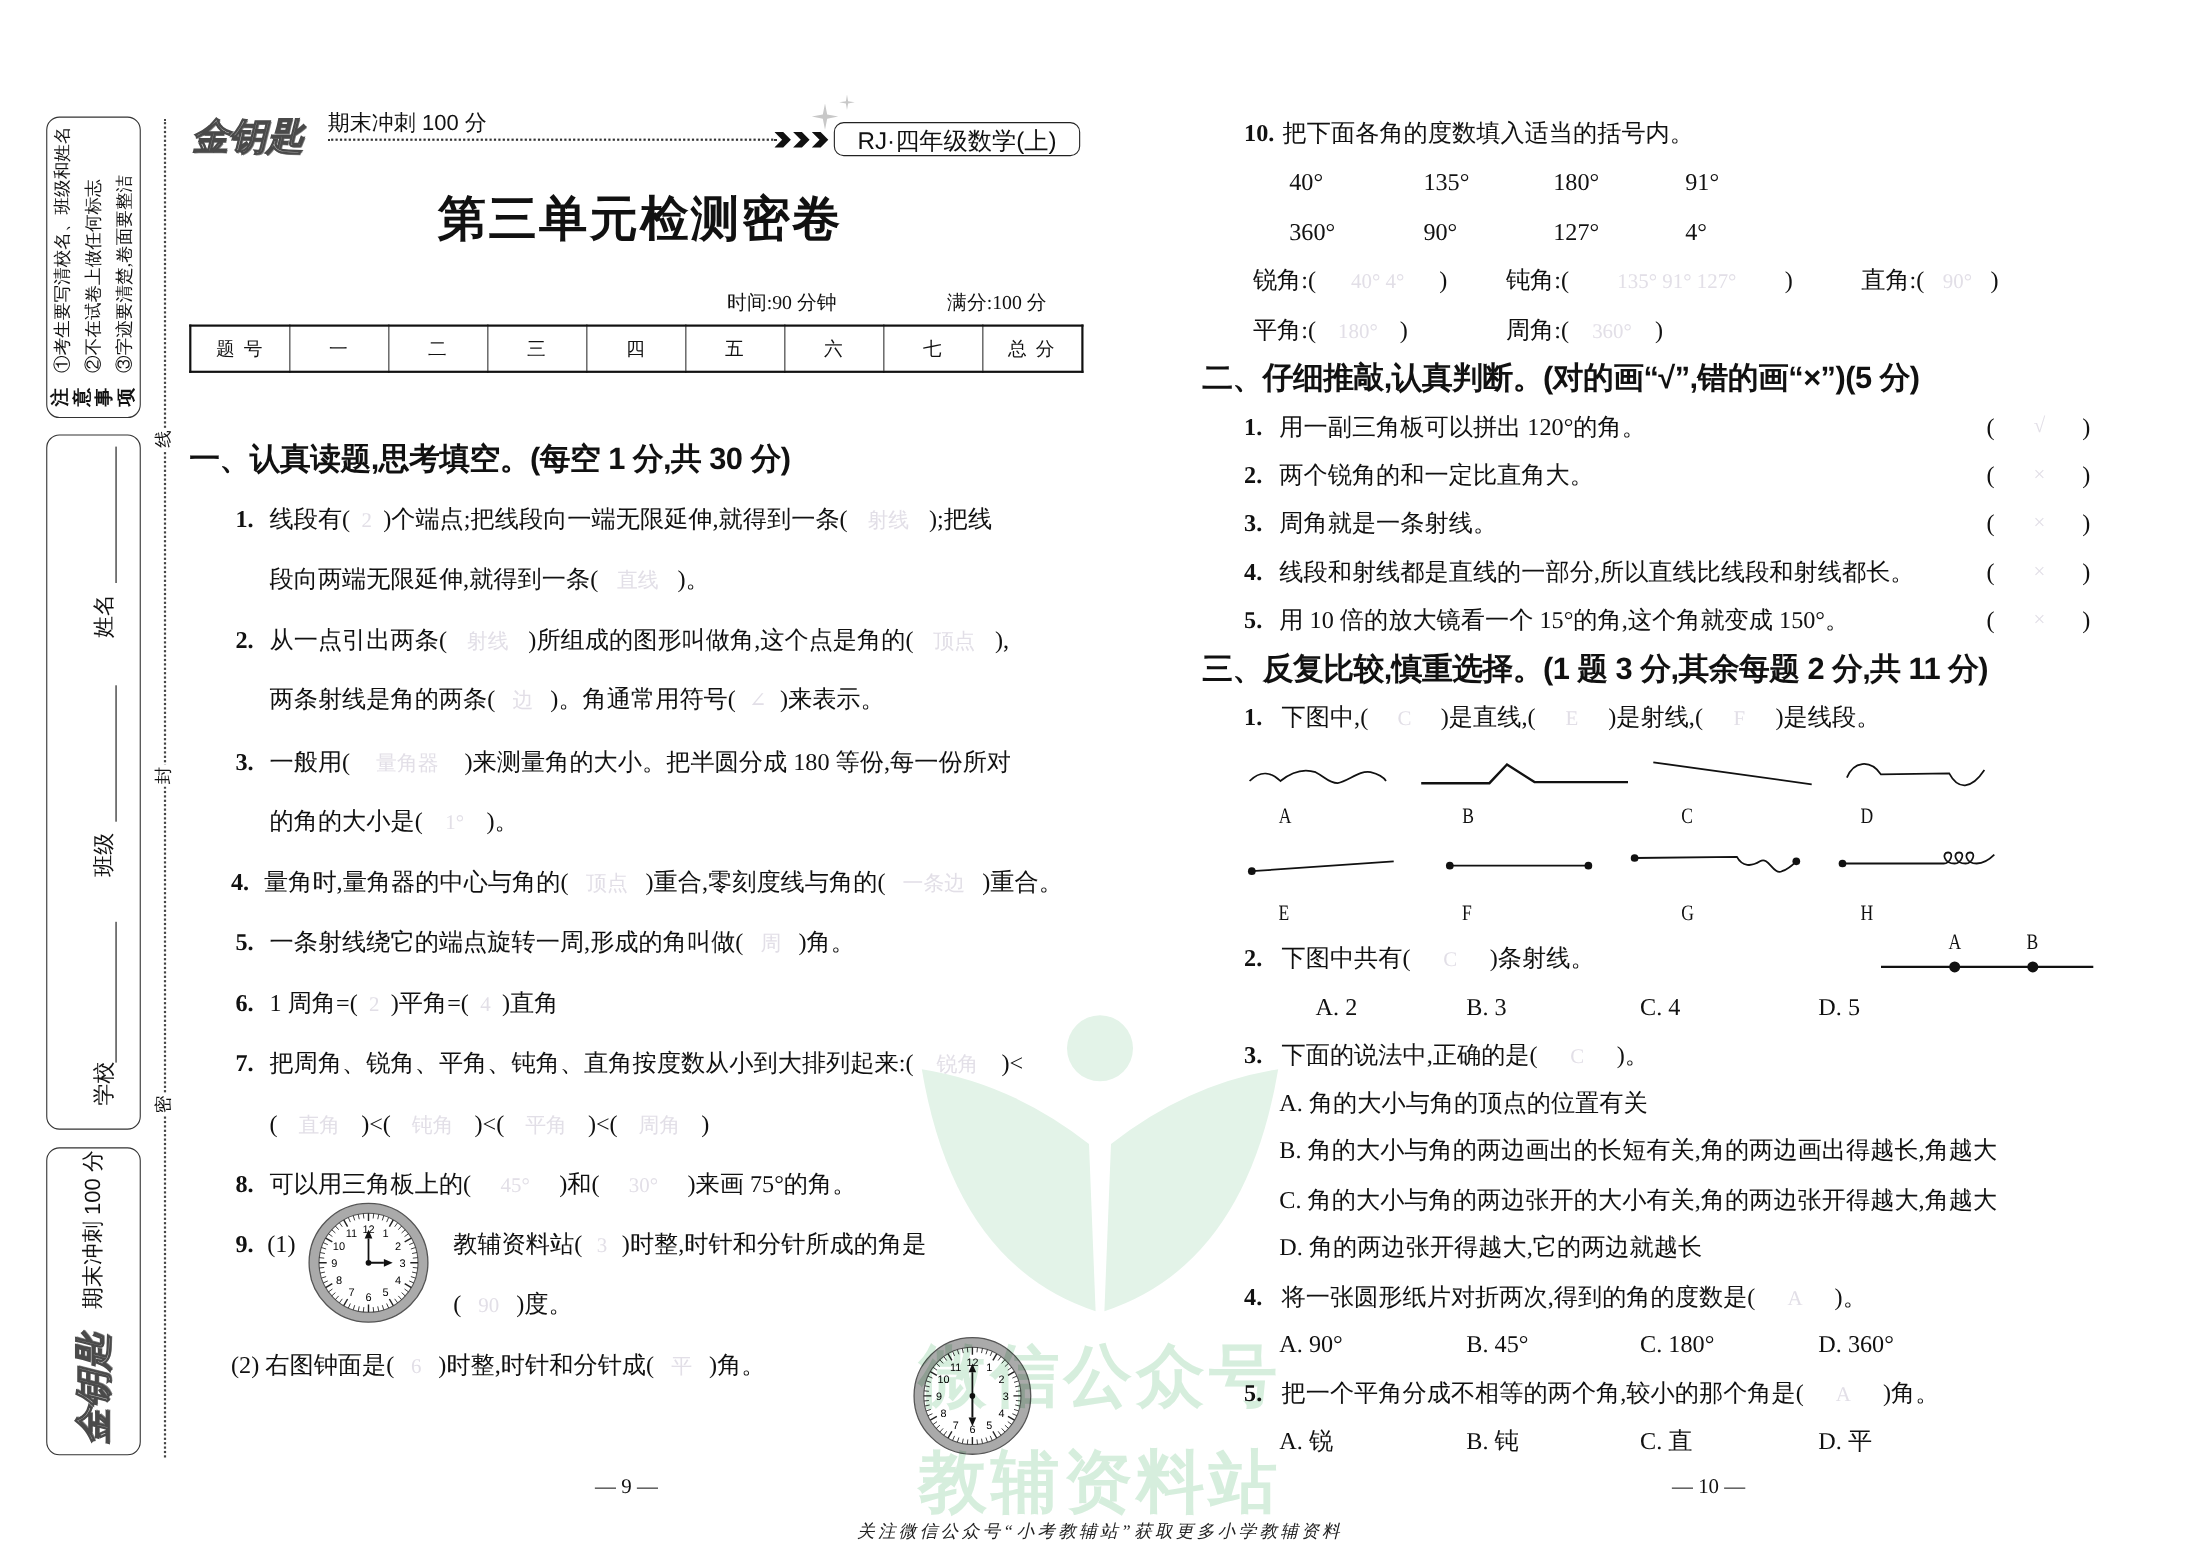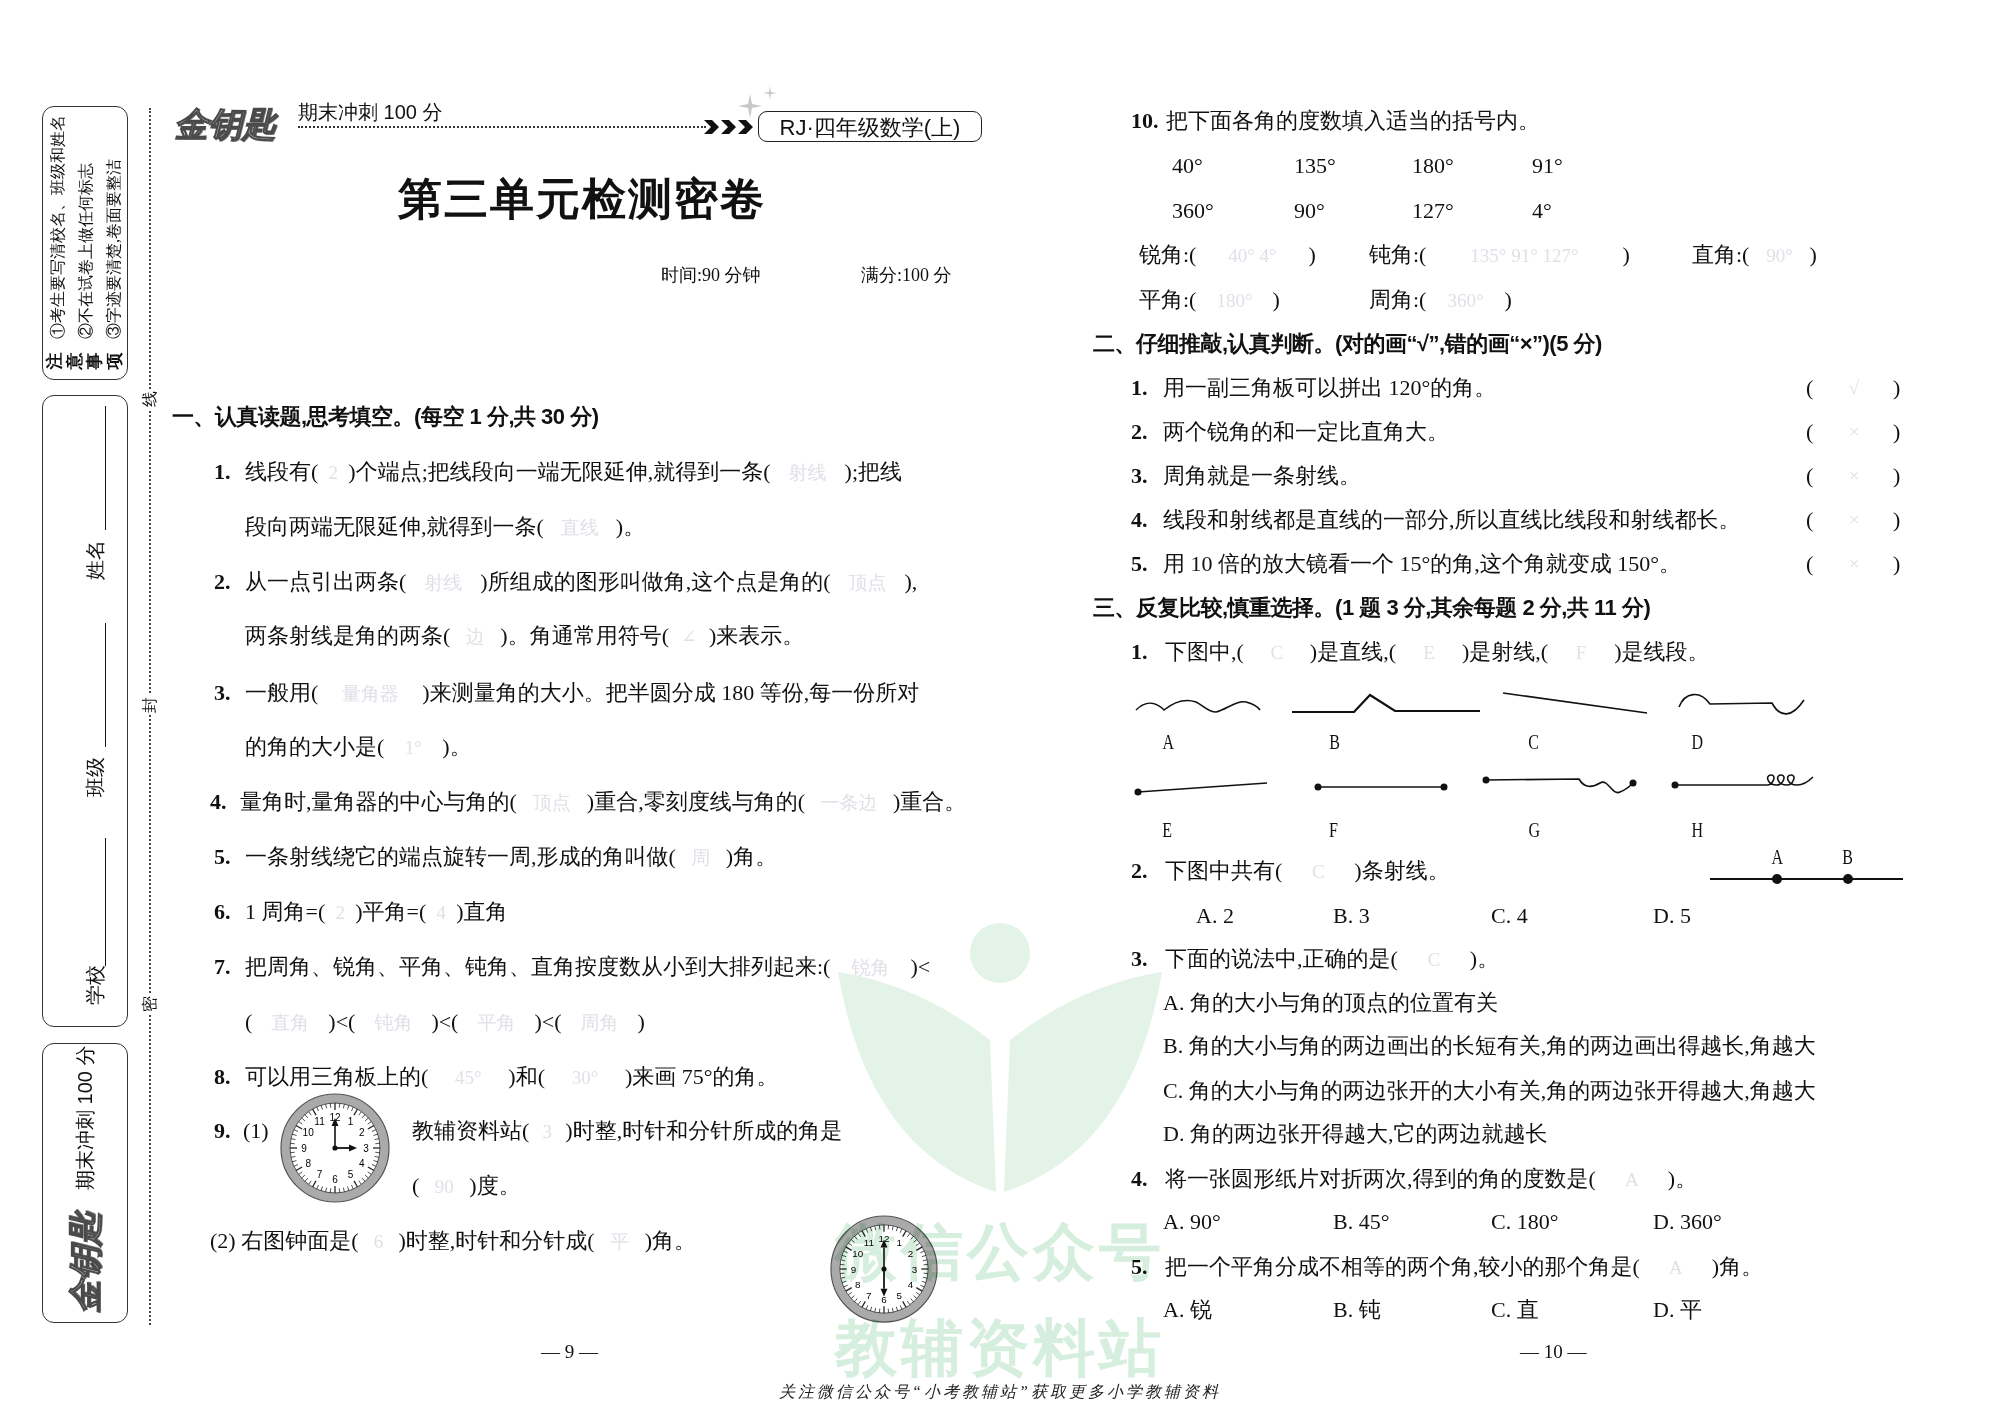--- a/index.html
+++ b/index.html
@@ -3,21 +3,21 @@
 <meta charset="utf-8">
 <style>
   html,body{margin:0;padding:0;}
   body{width:2000px;height:1406px;position:relative;overflow:hidden;background:#ffffff;
        font-family:"Liberation Serif","DejaVu Serif",serif;color:#111111;}
   .abs{position:absolute;}
   .ln{position:absolute;white-space:nowrap;font-size:22px;line-height:30px;height:30px;}
   .num{position:absolute;white-space:nowrap;font-weight:bold;font-size:22px;line-height:30px;}
   .blank{display:inline-block;text-align:center;color:#e2dfe7;font-size:19px;}
   .sec{position:absolute;white-space:nowrap;font-family:"Liberation Sans","DejaVu Sans",sans-serif;
-       font-weight:bold;font-size:22px;line-height:30px;letter-spacing:-0.5px;text-align:center;}
+       font-weight:bold;font-size:28px;line-height:30px;letter-spacing:-0.5px;text-align:center;}
   .sans{font-family:"Liberation Sans","DejaVu Sans",sans-serif;}
   
   .logo{font-family:"DejaVu Serif",serif;font-weight:bold;font-style:italic;color:#cfcfcf;
         -webkit-text-stroke:1px #4a4a4a;text-shadow:1px 1px 0 #888;white-space:nowrap;}
   .dotline{position:absolute;left:298px;top:126px;width:408px;height:0;border-top:2px dotted #333;}
   .badge{position:absolute;left:758px;top:111px;width:224px;height:31px;border:1.5px solid #222;border-radius:9px;
          font-size:22px;line-height:31px;text-align:center;box-sizing:border-box;}
   .title{position:absolute;left:380px;top:174px;width:404px;text-align:center;font-size:44px;font-weight:bold;
          letter-spacing:2px;line-height:52px;white-space:nowrap;}
   .info{position:absolute;font-size:18px;line-height:22px;white-space:nowrap;}
@@ -90,20 +90,31 @@
   <path d="M34 2 L35 8 L41 9 L35 10 L34 16 L33 10 L27 9 L33 8 Z" fill="#c8c8c8"></path>
 </svg>
 <div class="badge sans">RJ·四年级数学(上)</div>
 
 <div class="title">第三单元检测密卷</div>
 <div class="info" style="left:661px;top:264px;">时间:90 分钟</div>
 <div class="info" style="left:861px;top:264px;">满分:100 分</div>
 
 <table class="score">
   <tbody>
+      <tr>
+    <td>题 号</td>
+    <td>一</td>
+    <td>二</td>
+    <td>三</td>
+    <td>四</td>
+    <td>五</td>
+    <td>六</td>
+    <td>七</td>
+    <td>总 分</td>
+  </tr>
 </tbody>
   </table>
 
 <div class="sec" style="left:172px;top:402px;">一、认真读题,思考填空。(每空 1 分,共 30 分)</div>
 
 <div class="num" style="left:214px;top:457px;">1.</div>
 <div class="ln" style="left:245px;top:457px;">
   <span>线段有(</span><span class="blank" style="width:30px">2</span><span>)个端点;把线段向一端无限延伸,就得到一条(</span><span class="blank" style="width:74px">射线</span><span>);把线</span>
 </div>
 <div class="ln" style="left:245px;top:512px;">

